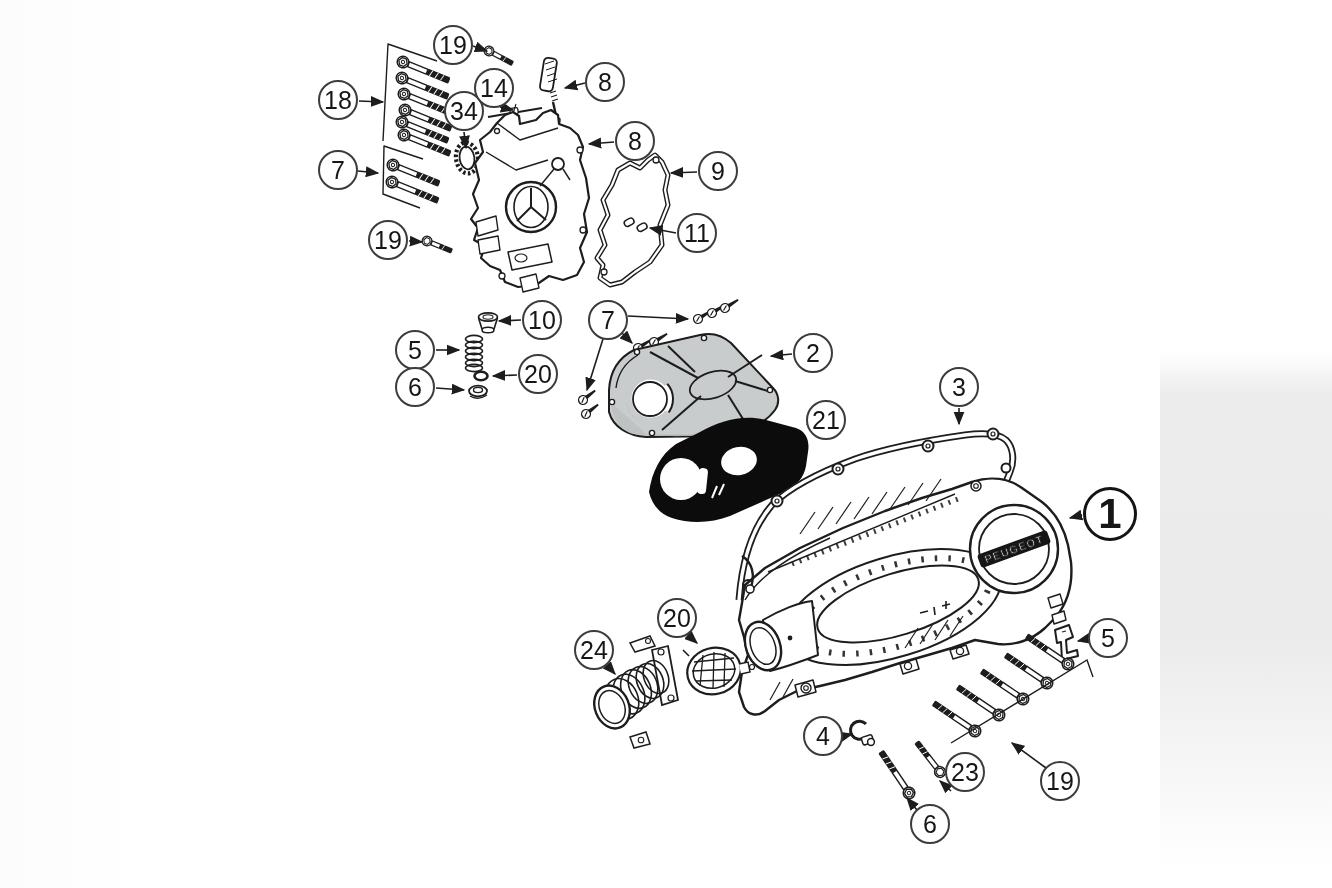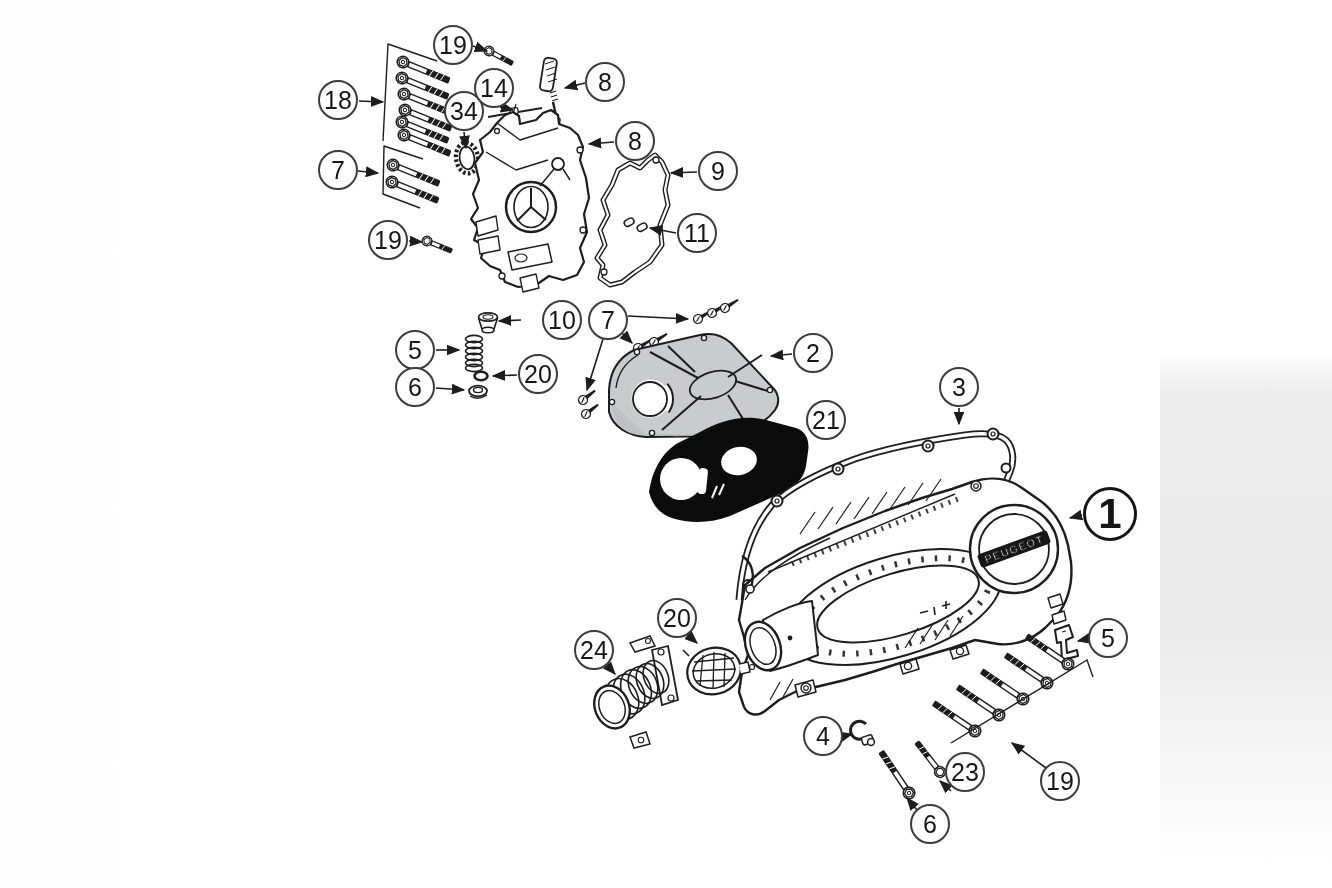--- a/index.html
+++ b/index.html
@@ -428,21 +428,21 @@
     </div>
   <div class="callout" style="left:698px;top:151px">
       <span>9</span>
     </div>
   <div class="callout" style="left:677px;top:213px">
       <span>11</span>
     </div>
   <div class="callout" style="left:368px;top:220px">
       <span>19</span>
     </div>
-  <div class="callout" style="left:542px;top:300px">
+  <div class="callout" style="left:522px;top:300px">
       <span>10</span>
     </div>
   <div class="callout" style="left:395px;top:330px">
       <span>5</span>
     </div>
   <div class="callout" style="left:518px;top:354px">
       <span>20</span>
     </div>
   <div class="callout" style="left:395px;top:367px">
       <span>6</span>

